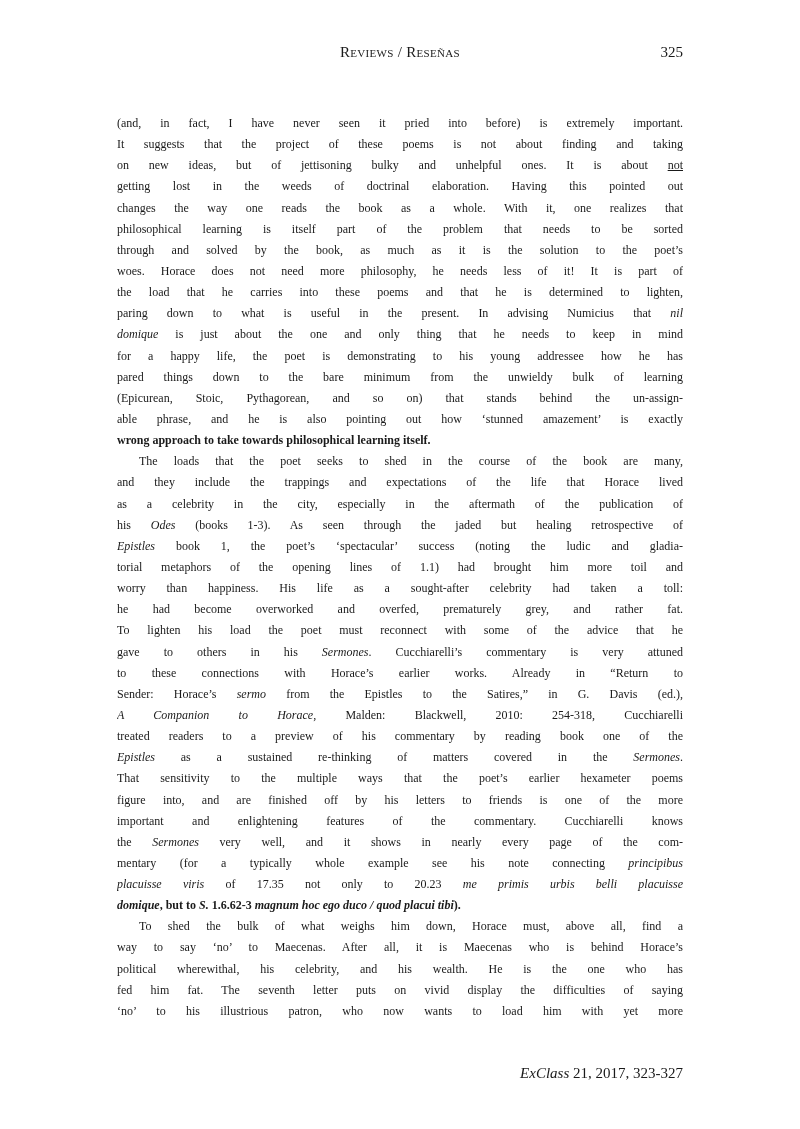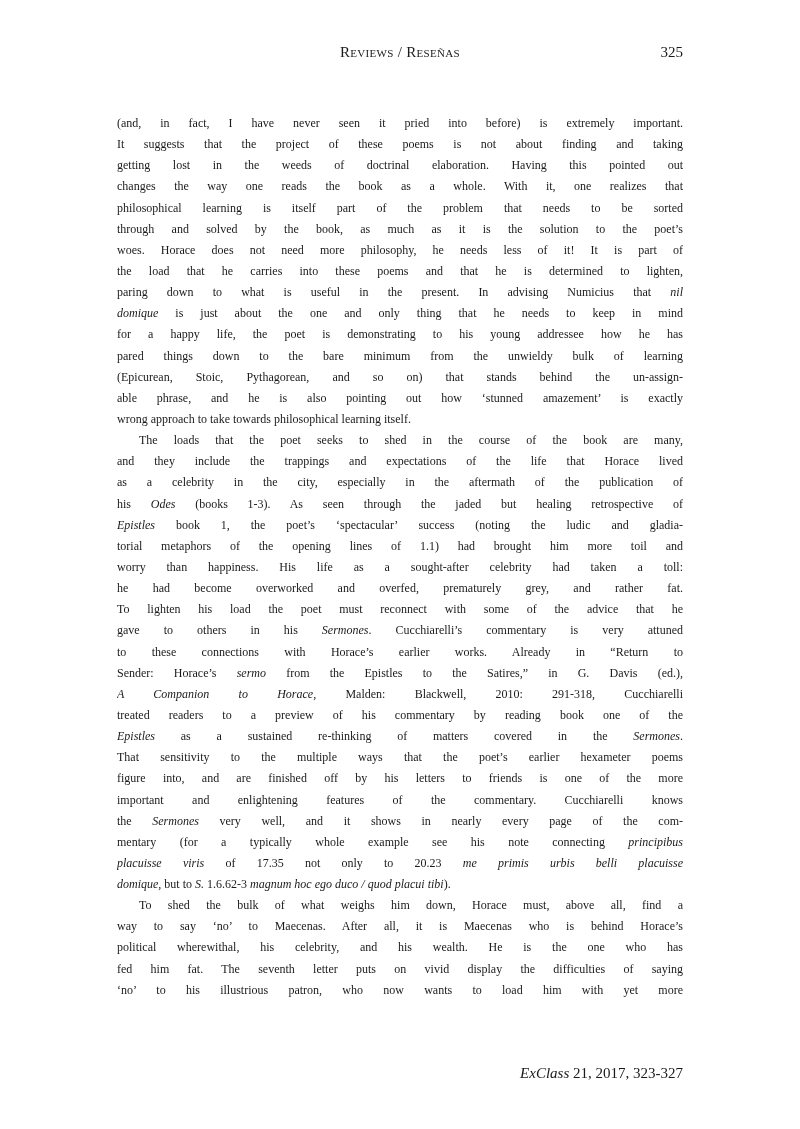--- a/index.html
+++ b/index.html
@@ -4,38 +4,39 @@
 <style>
   html, body { margin: 0; padding: 0; background: #ffffff; }
   body { width: 800px; height: 1129px; position: relative; overflow: hidden; }
   .page { position: absolute; left: 0; top: 0; width: 800px; height: 917px; background: #fff; color: #1a1a1a;
     font-family: "Liberation Serif", "DejaVu Serif", serif; }
   .running-head { position: absolute; top: 44px; left: 117px; width: 566px; height: 24px; font-size: 15px; }
   .running-title { position: absolute; left: 0; right: 0; text-align: center; font-variant: small-caps; letter-spacing: 0.3px; }
   .page-number { position: absolute; right: 0; top: 0; }
   .body-text { position: absolute; left: 117px; top: 113px; width: 566px; font-size: 12px; line-height: 21.15px; }
   .line { display: block; height: 21.15px; white-space: nowrap; text-align: justify; text-align-last: justify; overflow: hidden; }
-  .line.last { text-align-last: left; }
+  .line.last { text-align-last: left; font-weight: bold; }
   .line.indent { padding-left: 22px; }
   .u { text-decoration: underline; }
   .footer { position: absolute; top: 1065px; right: 117px; font-size: 15px; }
   i { font-style: italic; }
 </style>
 </head>
 <body>
 
 <div class="page">
   <div class="running-head">
     <span class="running-title">Reviews / Reseñas</span>
     <span class="page-number">325</span>
   </div>
 
   <div class="body-text" id="body-text">
       <span class="line"><span>(and, in fact, I have never seen it pried into before) is extremely important.</span></span>
       <span class="line"><span>It suggests that the project of these poems is not about finding and taking</span></span>
+      <span class="line"><span>on new ideas, but of jettisoning bulky and unhelpful ones.  It is about </span><span class="u">not</span></span>
       <span class="line"><span>getting lost in the weeds of doctrinal elaboration.  Having this pointed out</span></span>
       <span class="line"><span>changes the way one reads the book as a whole.  With it, one realizes that</span></span>
       <span class="line"><span>philosophical learning is itself part of the problem that needs to be sorted</span></span>
       <span class="line"><span>through and solved by the book, as much as it is the solution to the poet’s</span></span>
       <span class="line"><span>woes.  Horace does not need more philosophy, he needs less of it!  It is part of</span></span>
       <span class="line"><span>the load that he carries into these poems and that he is determined to lighten,</span></span>
       <span class="line"><span>paring down to what is useful in the present.  In advising Numicius that </span><i>nil</i></span>
       <span class="line"><i>domique</i><span> is just about the one and only thing that he needs to keep in mind</span></span>
       <span class="line"><span>for a happy life, the poet is demonstrating to his young addressee how he has</span></span>
       <span class="line"><span>pared things down to the bare minimum from the unwieldy bulk of learning</span></span>
@@ -47,21 +48,21 @@
       <span class="line"><span>as a celebrity in the city, especially in the aftermath of the publication of</span></span>
       <span class="line"><span>his </span><i>Odes</i><span> (books 1-3).  As seen through the jaded but healing retrospective of</span></span>
       <span class="line"><i>Epistles</i><span> book 1, the poet’s ‘spectacular’ success (noting the ludic and gladia-</span></span>
       <span class="line"><span>torial metaphors of the opening lines of 1.1) had brought him more toil and</span></span>
       <span class="line"><span>worry than happiness.  His life as a sought-after celebrity had taken a toll:</span></span>
       <span class="line"><span>he had become overworked and overfed, prematurely grey, and rather fat.</span></span>
       <span class="line"><span>To lighten his load the poet must reconnect with some of the advice that he</span></span>
       <span class="line"><span>gave to others in his </span><i>Sermones</i><span>.  Cucchiarelli’s commentary is very attuned</span></span>
       <span class="line"><span>to these connections with Horace’s earlier works.  Already in “Return to</span></span>
       <span class="line"><span>Sender: Horace’s </span><i>sermo</i><span> from the Epistles to the Satires,” in G. Davis (ed.),</span></span>
-      <span class="line"><i>A Companion to Horace</i><span>, Malden: Blackwell, 2010: 291-318, Cucchiarelli</span></span>
+      <span class="line"><i>A Companion to Horace</i><span>, Malden: Blackwell, 2010: 254-318, Cucchiarelli</span></span>
       <span class="line"><span>treated readers to a preview of his commentary by reading book one of the</span></span>
       <span class="line"><i>Epistles</i><span> as a sustained re-thinking of matters covered in the </span><i>Sermones</i><span>.</span></span>
       <span class="line"><span>That sensitivity to the multiple ways that the poet’s earlier hexameter poems</span></span>
       <span class="line"><span>figure into, and are finished off by his letters to friends is one of the more</span></span>
       <span class="line"><span>important and enlightening features of the commentary.  Cucchiarelli knows</span></span>
       <span class="line"><span>the </span><i>Sermones</i><span> very well, and it shows in nearly every page of the com-</span></span>
       <span class="line"><span>mentary (for a typically whole example see his note connecting </span><i>principibus</i></span>
       <span class="line"><i>placuisse viris</i><span> of 17.35 not only to 20.23 </span><i>me primis urbis belli placuisse</i></span>
       <span class="line last"><i>domique</i><span>, but to </span><i>S.</i><span> 1.6.62-3 </span><i>magnum hoc ego duco / quod placui tibi</i><span>).</span></span>
       <span class="line indent"><span>To shed the bulk of what weighs him down, Horace must, above all, find a</span></span>

